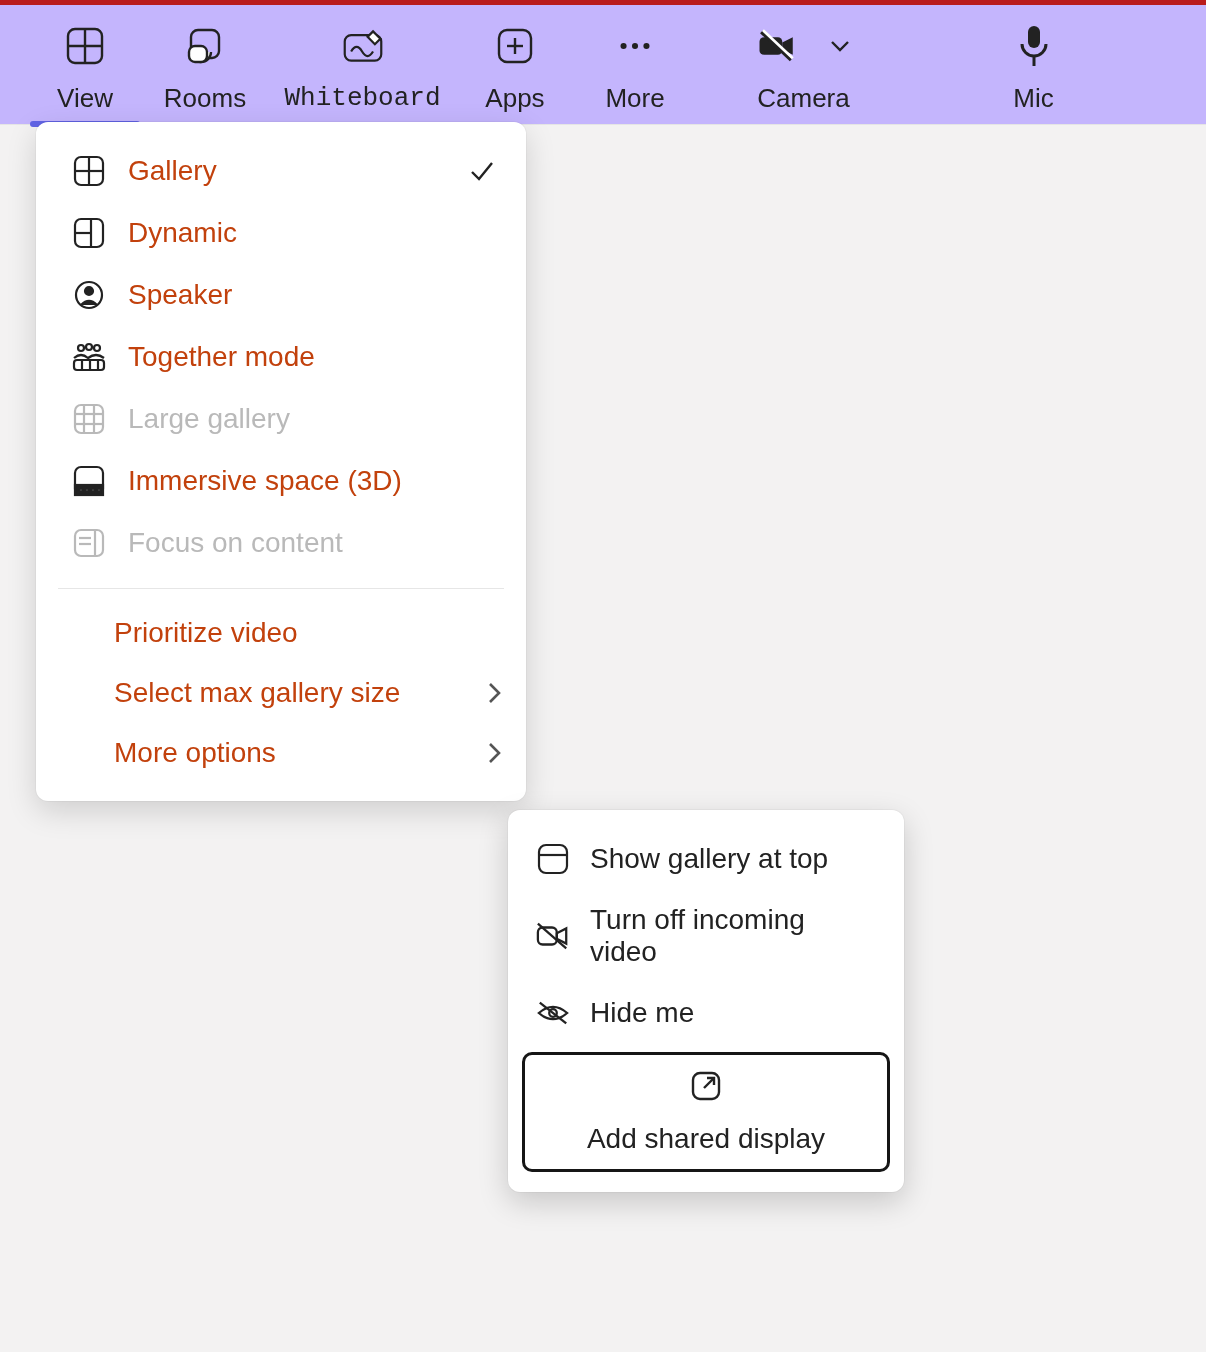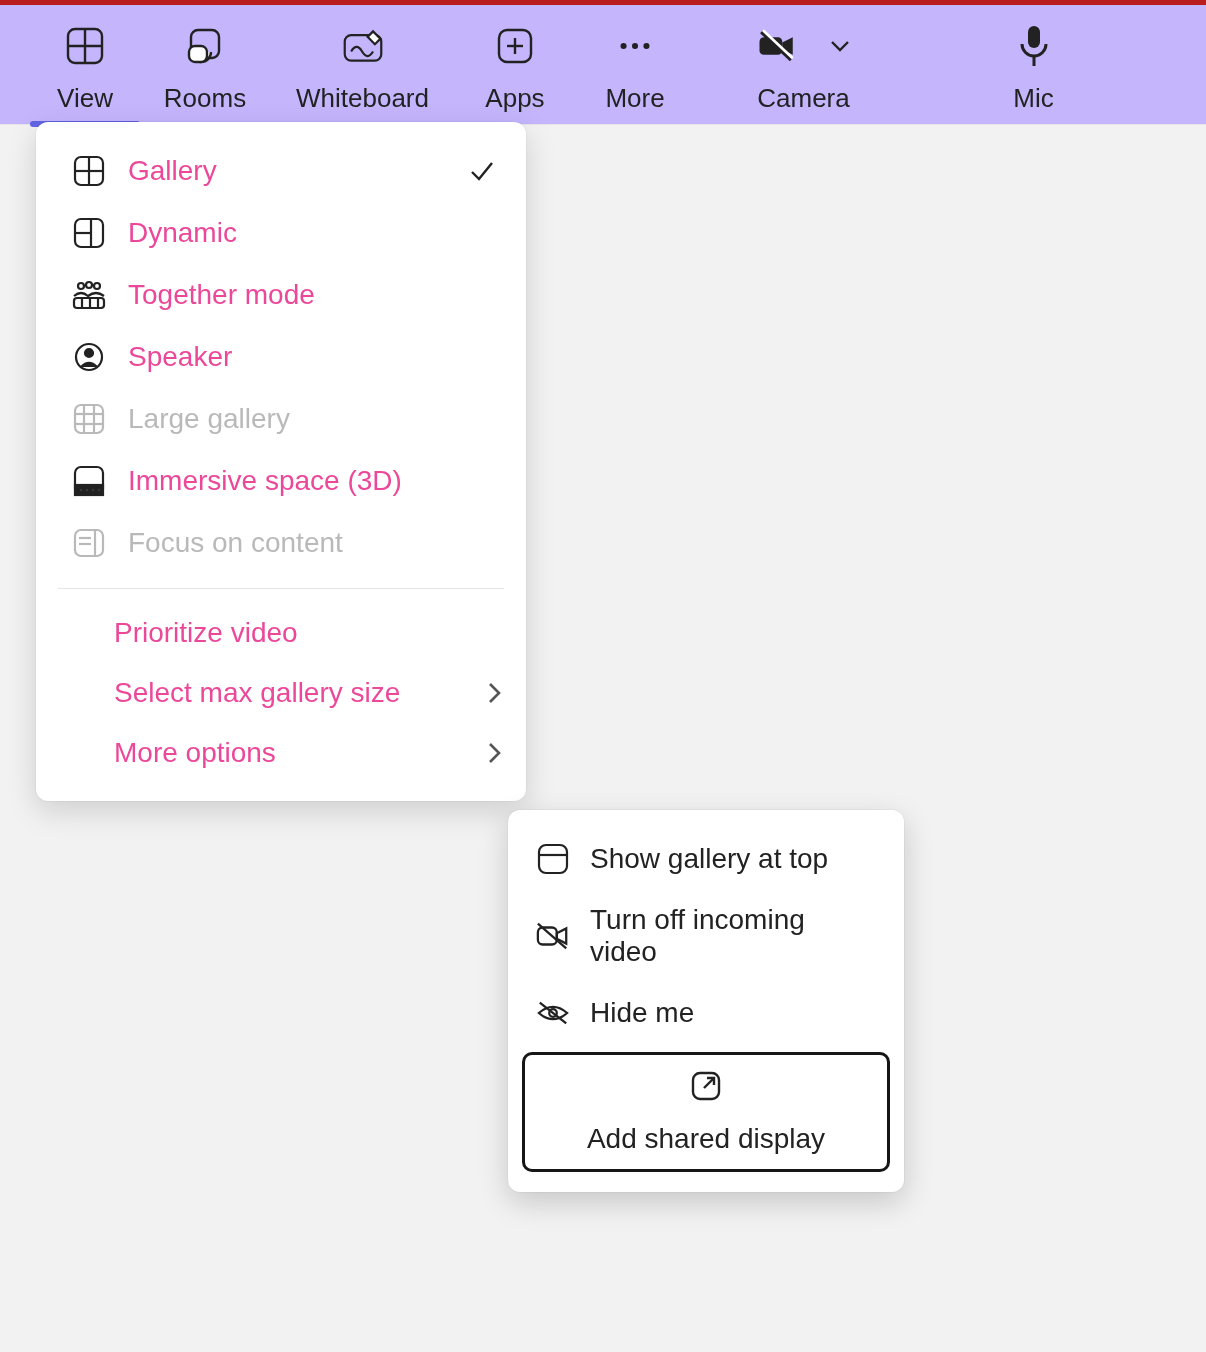--- a/index.html
+++ b/index.html
@@ -30,37 +30,37 @@
     position:relative;
   }
   .tool .ticon { width:42px; height:42px; display:flex; align-items:center; justify-content:center; }
   .tool .tlabel { font-size:26px; color:#222; margin-top:16px; font-weight:400; }
   .tool.active::after{
     content:""; position:absolute; left:0; right:0; bottom:-3px; height:6px; background:#6264e6; border-radius:3px;
   }
   .tool-view{ width:110px; }
   .tool-rooms{ width:130px; }
   .tool-copilot{ width:140px; }
-  .tool-whiteboard{ width:185px; }
+  .tool-whiteboard{ width:185px;font-family:Liberation Mono, monospace; }
   .tool-apps{ width:120px; }
   .tool-more{ width:120px; }
   .vsep{ width:1px; background:#d0d0d0; margin:22px 10px 18px 10px; }
   .tool-camera{ width:175px; flex-direction:column; position:relative;}
   .tool-mic{ flex:1; align-items:center;}
   .cam-wrap{ display:flex; align-items:center; gap:30px; }
 
   .menu {
     position:absolute; left:36px; top:122px; width:490px;
     background:#ffffff; border-radius:12px;
     box-shadow:0 10px 30px rgba(0,0,0,0.15), 0 0 0 1px rgba(0,0,0,0.03);
     padding:18px 0 18px 0;
   }
   .mitem {
     display:flex; align-items:center; gap:22px;
-    padding:14px 36px; font-size:28px; color:#ec4899; cursor:pointer;
+    padding:14px 36px; font-size:28px; color:#c2410c; cursor:pointer;
     position:relative;
   }
   .mitem.disabled{ color:#b9b9b9; cursor:default; }
   .mitem .micon{ width:34px; height:34px; flex:0 0 34px; display:flex; align-items:center; justify-content:center;}
   .mitem .check{ position:absolute; right:30px; top:50%; transform:translateY(-50%);}
   .mitem .chev{ position:absolute; right:22px; top:50%; transform:translateY(-50%);}
   .sep{ height:1px; background:#e6e6e6; margin:14px 22px; }
   .mitem.noicon{ padding-left:78px; gap:0;}
 
   .submenu{
@@ -198,45 +198,45 @@
         <rect x="2" y="2" width="28" height="28" rx="6"></rect>
           <line x1="18" y1="2" x2="18" y2="30"></line>
           <line x1="2" y1="16" x2="18" y2="16"></line>
       </svg>
     </span>
     <span>Dynamic</span>
   </div>
 
   <div class="mitem">
     <span class="micon">
+      <svg width="32" height="32" viewBox="0 0 32 32" fill="none" stroke="#222" stroke-width="2.2">
+        <circle cx="16" cy="16" r="13"></circle>
+          <circle cx="16" cy="12" r="4" fill="#222"></circle>
+          <path d="M8 26 q8 -8 16 0" fill="#222"></path>
+      </svg>
+    </span>
+    <span>Speaker</span>
+  </div>
+
+  <div class="mitem">
+    <span class="micon">
       <svg width="34" height="30" viewBox="0 0 34 30" fill="none" stroke="#222" stroke-width="2.2">
         <circle cx="9" cy="6" r="3"></circle>
           <circle cx="17" cy="5" r="3"></circle>
           <circle cx="25" cy="6" r="3"></circle>
         <path d="M2 16 q7 -6 14 0 q8 -6 16 0"></path>
         <rect x="2" y="18" width="30" height="10" rx="3"></rect>
         <line x1="10" y1="18" x2="10" y2="28"></line>
           <line x1="18" y1="18" x2="18" y2="28"></line>
           <line x1="26" y1="18" x2="26" y2="28"></line>
       </svg>
     </span>
     <span>Together mode</span>
   </div>
 
-  <div class="mitem">
-    <span class="micon">
-      <svg width="32" height="32" viewBox="0 0 32 32" fill="none" stroke="#222" stroke-width="2.2">
-        <circle cx="16" cy="16" r="13"></circle>
-          <circle cx="16" cy="12" r="4" fill="#222"></circle>
-          <path d="M8 26 q8 -8 16 0" fill="#222"></path>
-      </svg>
-    </span>
-    <span>Speaker</span>
-  </div>
-
   <div class="mitem disabled">
     <span class="micon">
       <svg width="32" height="32" viewBox="0 0 32 32" fill="none" stroke="#b9b9b9" stroke-width="2.2">
         <rect x="2" y="2" width="28" height="28" rx="6"></rect>
         <line x1="11" y1="2" x2="11" y2="30"></line>
           <line x1="21" y1="2" x2="21" y2="30"></line>
         <line x1="2" y1="11" x2="30" y2="11"></line>
           <line x1="2" y1="21" x2="30" y2="21"></line>
       </svg>
     </span>

